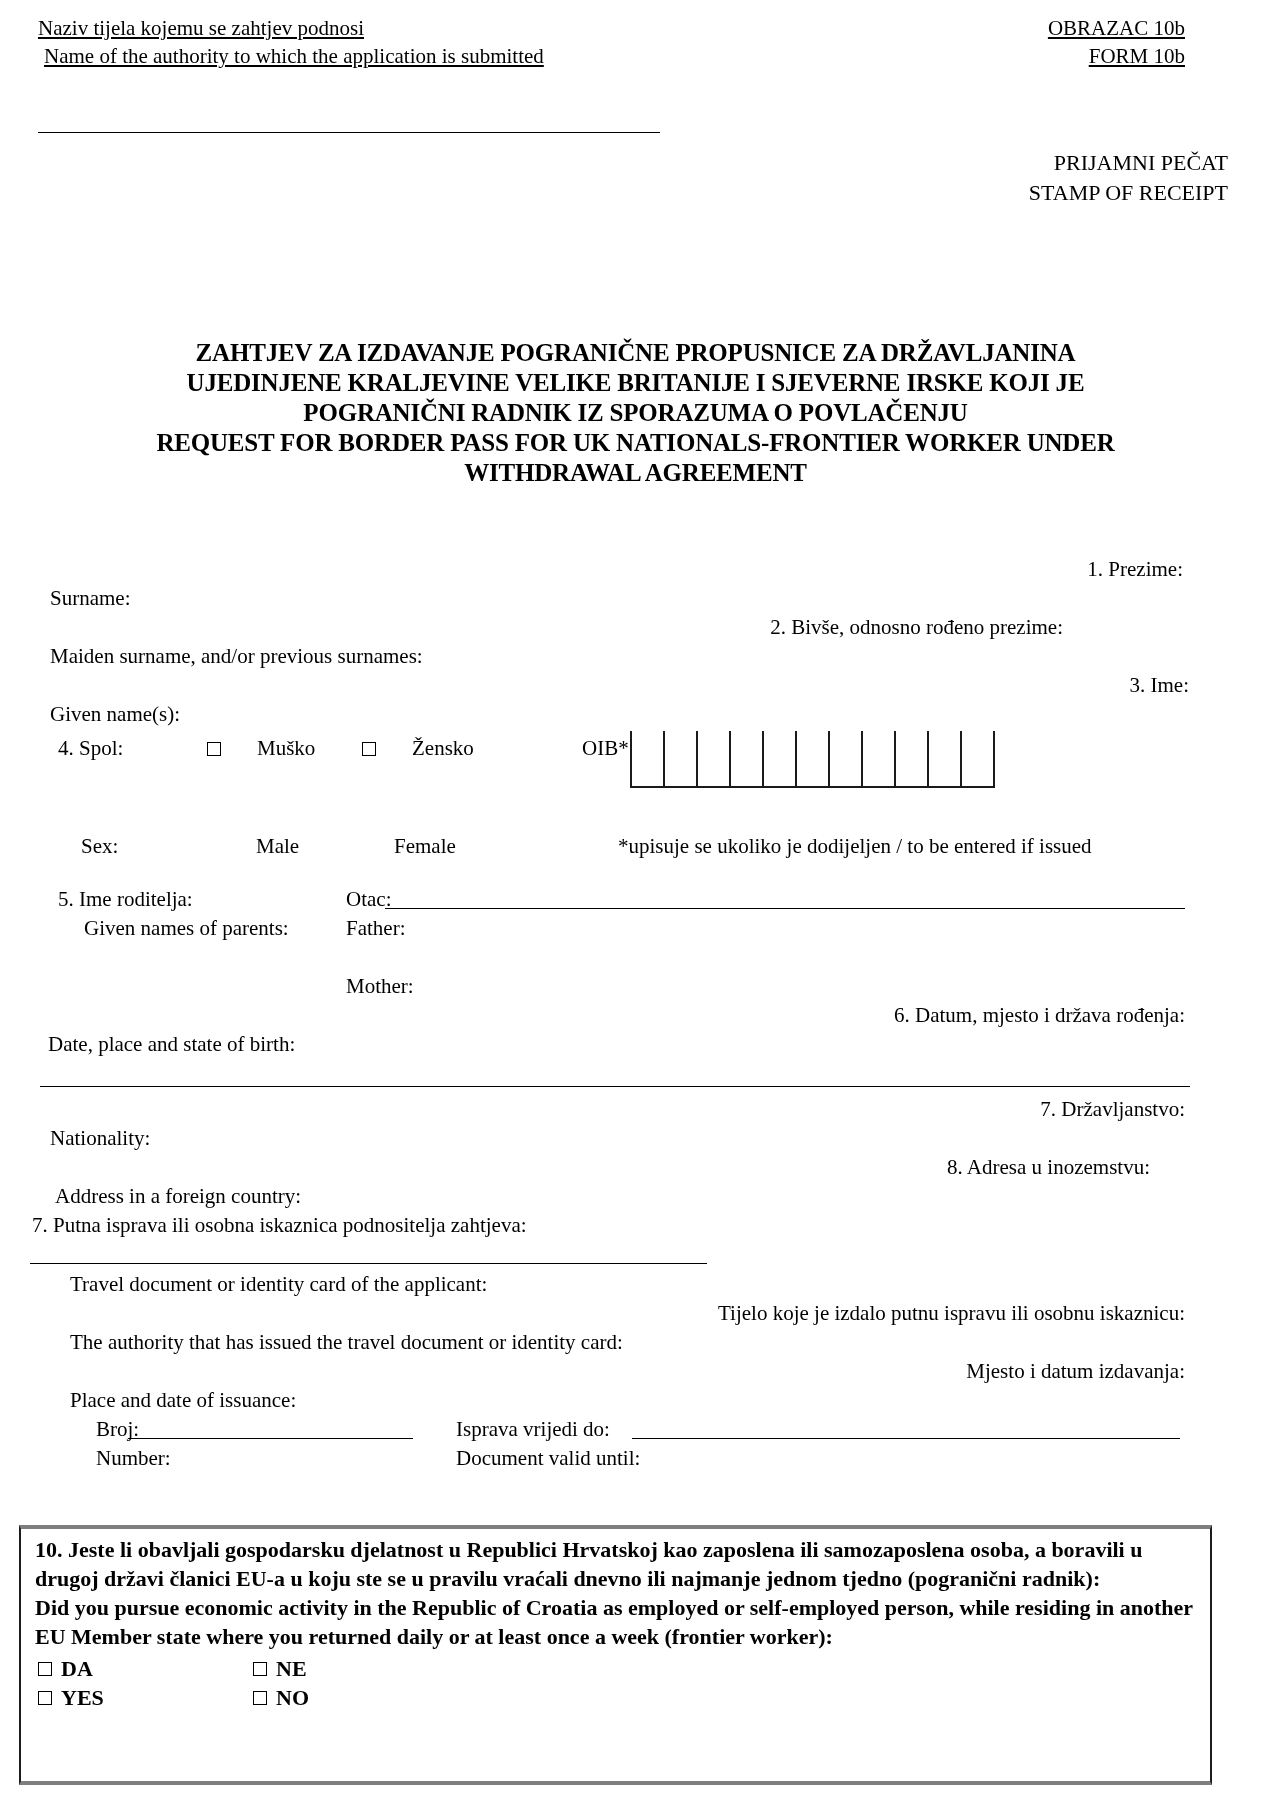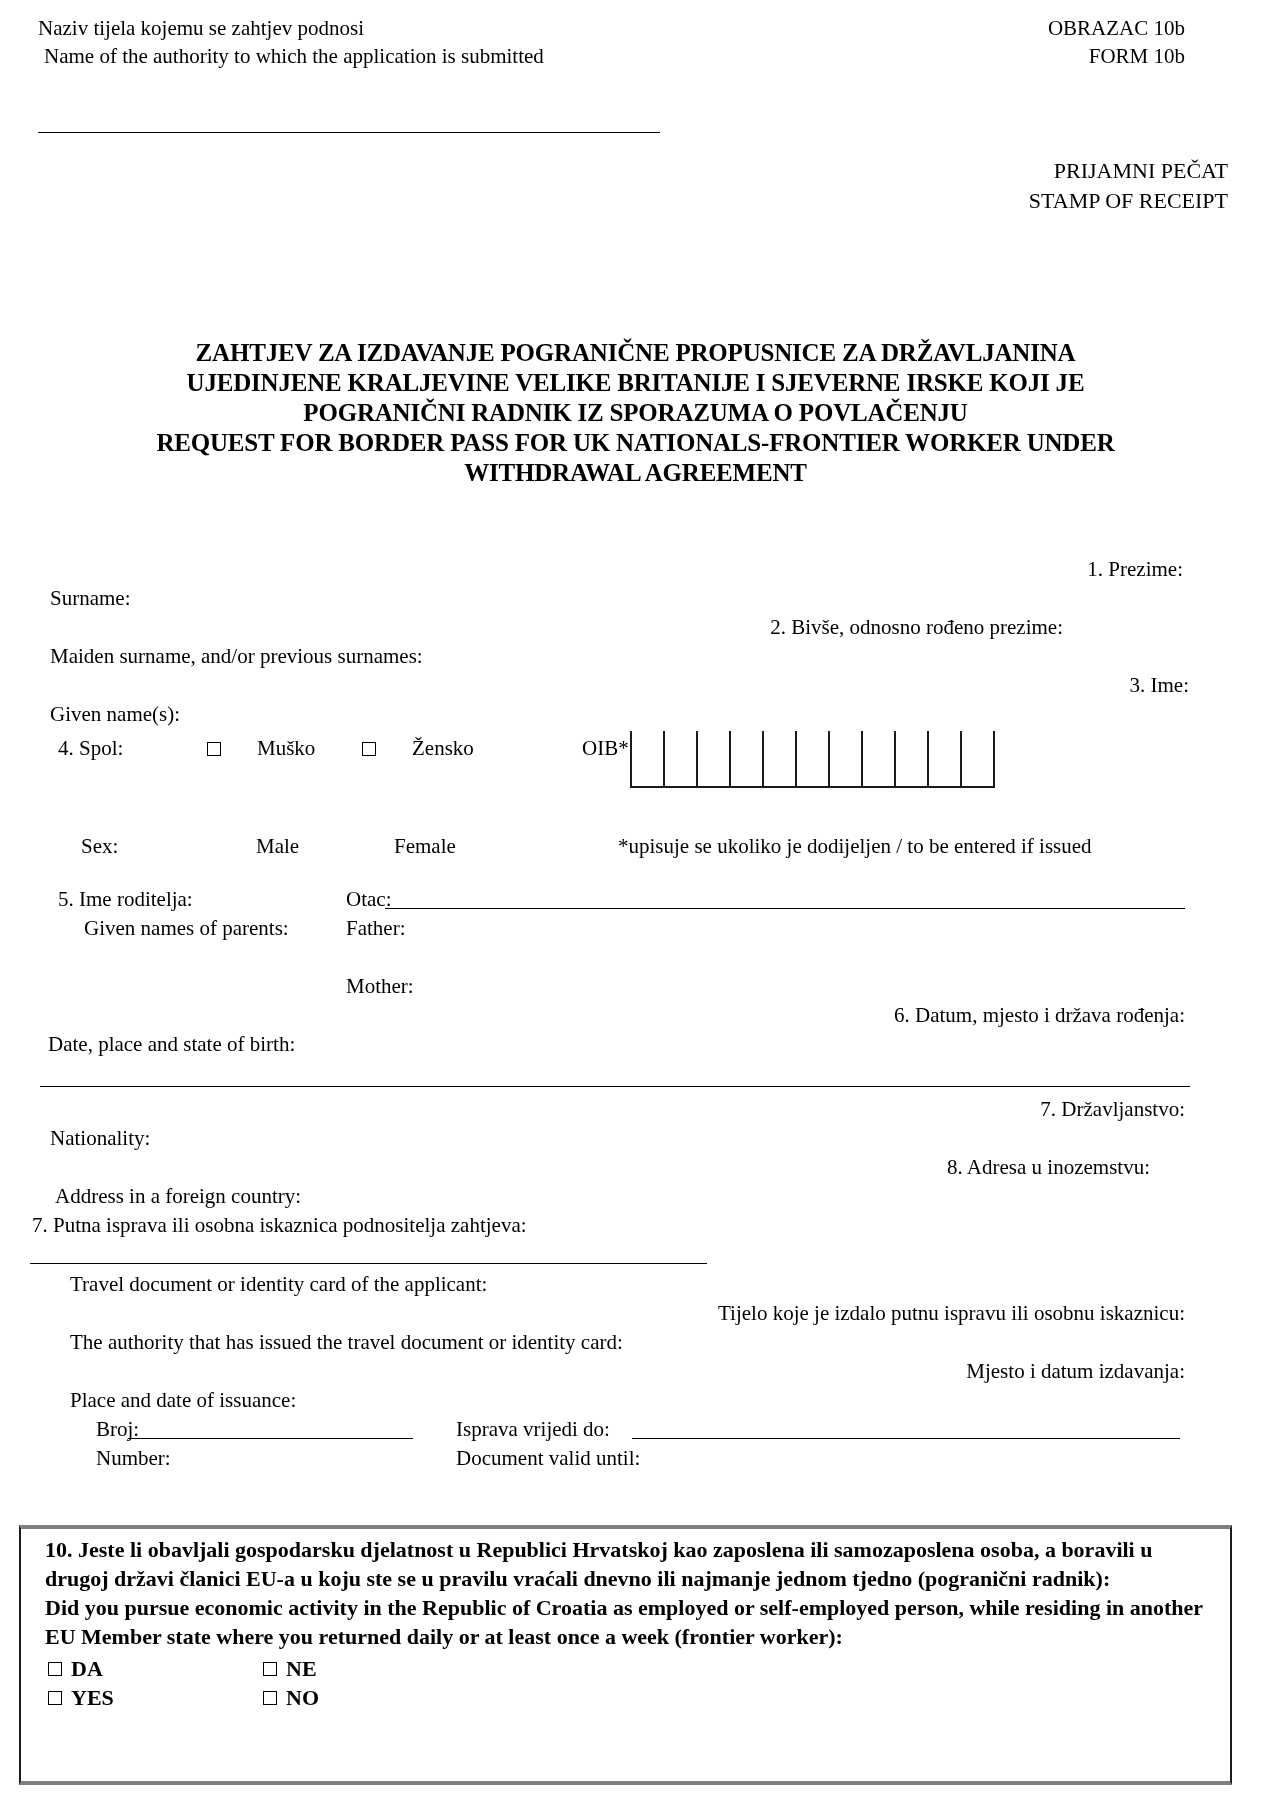--- a/index.html
+++ b/index.html
@@ -8,25 +8,25 @@
   .ab{position:absolute;}
   .row{position:absolute;height:29px;white-space:nowrap;}
   .flex{display:flex;align-items:flex-end;flex-direction:column;}
   .flex .lbl{flex:0 0 auto;white-space:nowrap;}
   .fill{flex:1 1 auto;border-bottom:1.6px solid #000;margin:0 0 5px 6px;height:0;}
   .afill{position:absolute;bottom:5px;border-bottom:1.6px solid #000;height:0;}
   .abs{position:absolute;top:0;white-space:nowrap;margin-left:26px;}
   .uline{border-bottom:1.6px solid #000;height:20px;}
   .cb{position:absolute;top:8px;width:12px;height:12px;border:1.5px solid #000;background:#fff;}
   .title{text-align:center;font-weight:bold;font-size:25px;line-height:30px;letter-spacing:-0.2px;}
-  .hdr{line-height:28px;}
-  .stamp{line-height:30px;font-size:22px;margin-top:8px;}
+  .hdr{line-height:28px;text-decoration:underline;}
+  .stamp{line-height:30px;font-size:22px;}
   .box10{border-top:4px solid #7f7f7f;border-bottom:4px solid #7f7f7f;
          border-left:2px solid #1c1c1c;border-right:2px solid #1c1c1c;
-         padding:6px 24px;font-weight:bold;font-size:22px;line-height:29px;}
+         padding:6px 14px;font-weight:bold;font-size:22px;line-height:29px;}
   .box10 p{margin:0;}
   .bxrow{position:relative;height:29px;}
   .cb2{position:absolute;top:8px;width:12px;height:12px;border:1.5px solid #000;background:#fff;}
   .bxl{position:absolute;top:0;white-space:nowrap;}
   .oib{display:flex;border-bottom:2px solid #1a1a1a;}
   .oib-cell{width:31px;height:55px;border-left:2px solid #1a1a1a;}
   .oib-cell:last-child{border-right:2px solid #1a1a1a;}
 </style>
 </head>
 <body>

